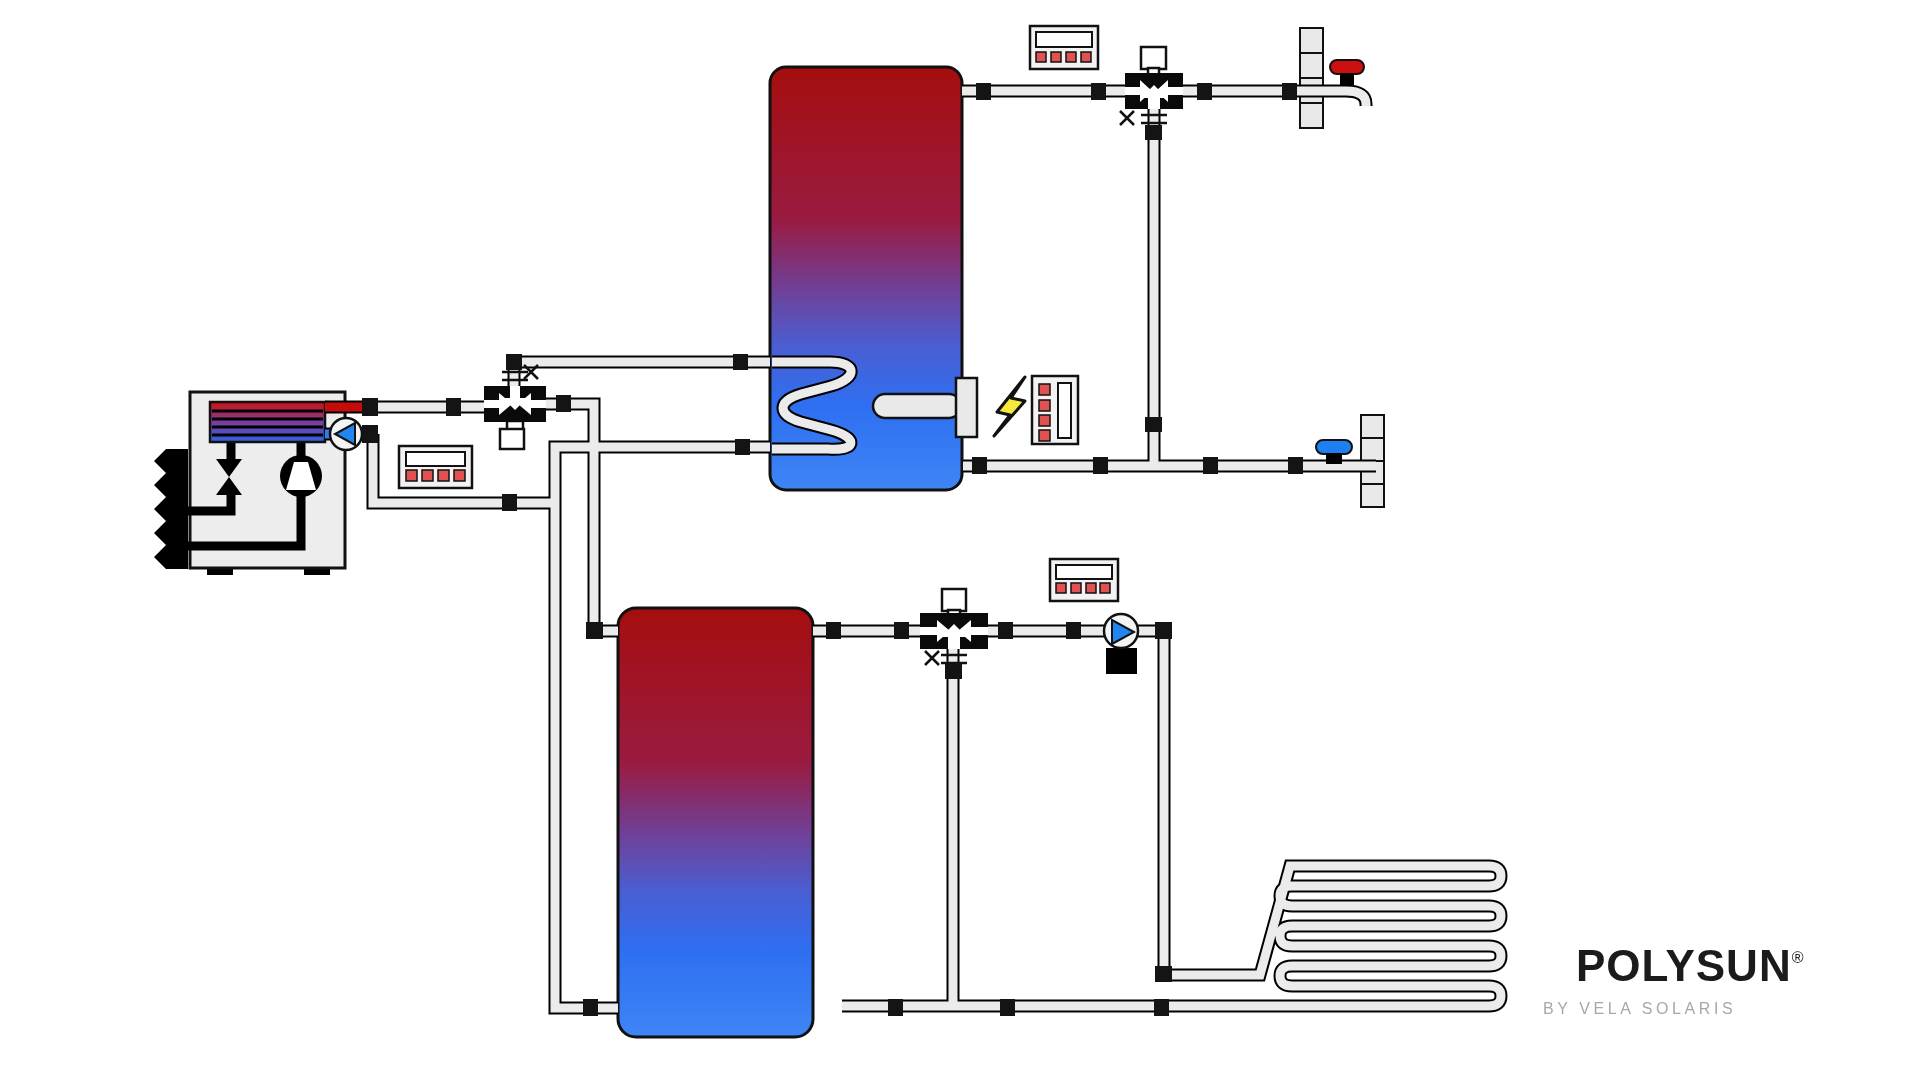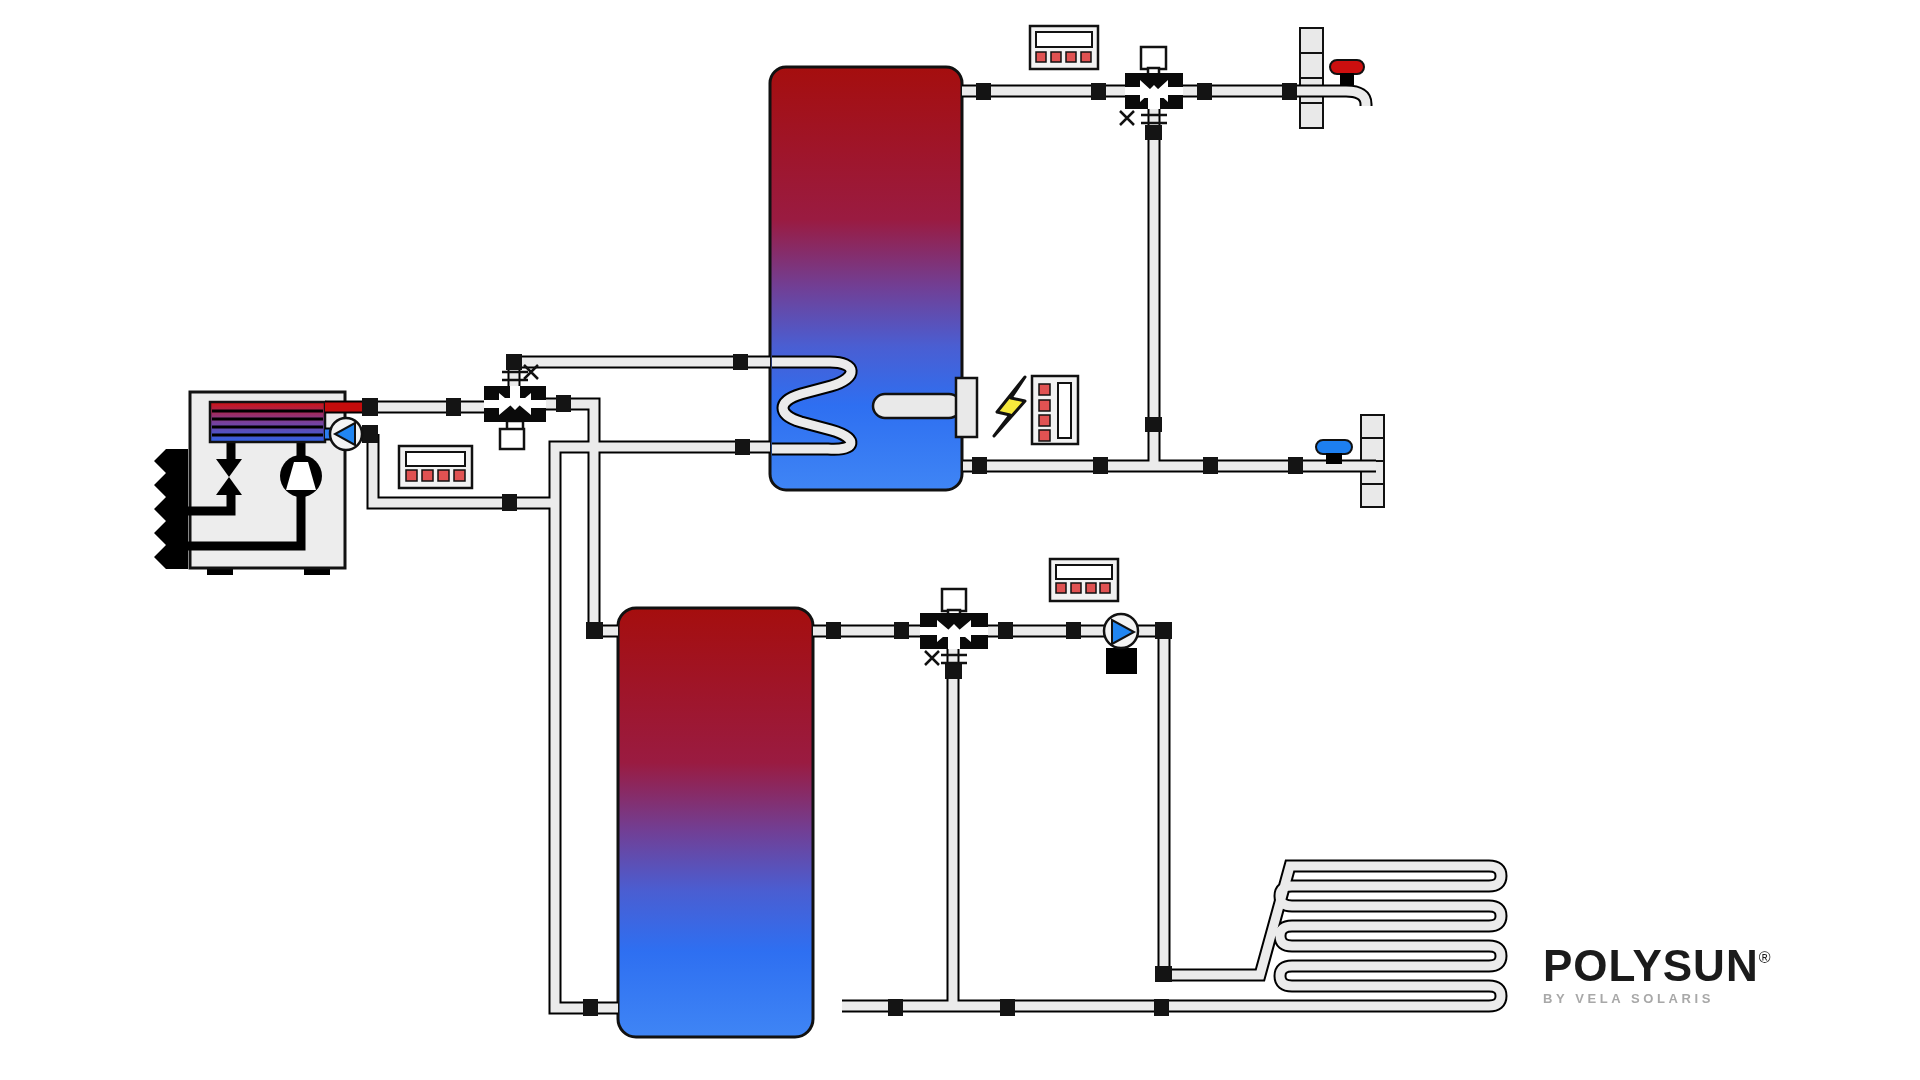--- a/index.html
+++ b/index.html
@@ -25,23 +25,23 @@
   .valve{fill:#0a0a0a;}
   .varrow{fill:#fff;}
   .mark{stroke:#111;stroke-width:2.5;fill:none;}
   .wall{fill:#e9e9e9;stroke:#111;stroke-width:2;}
   .wall-line{stroke:#111;stroke-width:2;}
   .pumpc{fill:#f4f4f4;stroke:#111;stroke-width:2.5;}
   .ptri{fill:var(--pump-blue);stroke:#111;stroke-width:2;}
   .blackfill{fill:#000;}
   
   .logo{position:absolute;left:1543px;top:944px;color:#1b1b1b;}
-  .logo .word{font-size:44px;font-weight:600;letter-spacing:1px;line-height:1;}
+  .logo .word{font-size:44px;font-weight:600;letter-spacing:1px;line-height:1;margin-left:33px;}
   .logo .reg{font-size:16px;vertical-align:18px;font-weight:400;}
-  .logo .sub{font-size:13px;letter-spacing:3.6px;color:#a8a8a8;margin-top:3px;font-weight:700;}
+  .logo .sub{font-size:16px;letter-spacing:3.6px;color:#a8a8a8;margin-top:12px;font-weight:400;}
 </style>
 </head>
 <body>
 
 <div class="stage">
 <svg width="1920" height="1080" viewBox="0 0 1920 1080">
   <defs>
     <linearGradient id="tankGrad" x1="0" y1="0" x2="0" y2="1">
       <stop offset="0" stop-color="#a50e0e"></stop>
       <stop offset="0.36" stop-color="#9a1b41"></stop>

